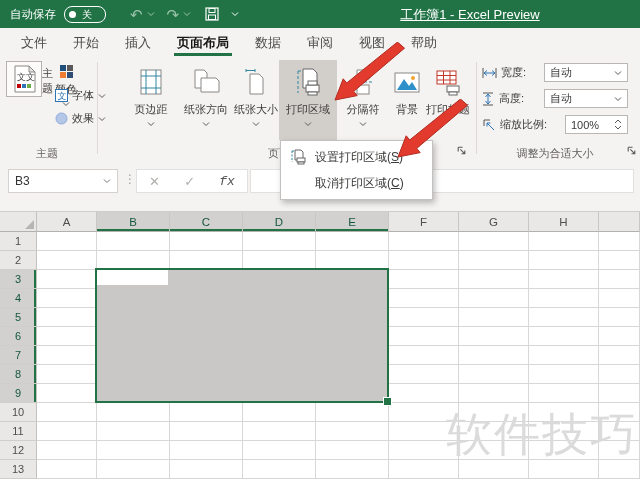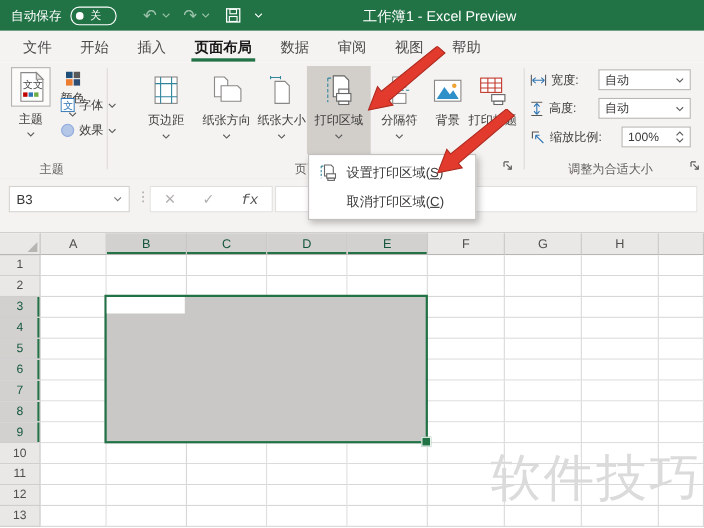--- a/index.html
+++ b/index.html
@@ -9,39 +9,39 @@
   
   .titlebar{position:absolute;left:0;top:0;width:640px;height:28px;background:#217346;color:#fff;}
   .autosave{position:absolute;left:10px;top:7px;font-size:11.5px;}
   .toggle{position:absolute;left:64px;top:6px;width:40px;height:15px;border:1px solid #fff;
           border-radius:8px;display:flex;align-items:center;}
   .toggle .dot{width:7px;height:7px;border-radius:50%;background:#fff;margin-left:4px;}
   .toggle .tstate{font-size:10px;margin-left:6px;line-height:1;}
   .qat{position:absolute;left:130px;top:0;height:28px;display:flex;align-items:center;gap:4px;}
   .qbtn{color:#9cc3ab;font-size:15px;line-height:1;}
   .qchev{width:8px;height:6px;}
-  .wtitle{position:absolute;left:330px;top:6px;width:280px;font-size:13px;color:#fff;}
+  .wtitle{position:absolute;left:330px;top:6px;width:280px;text-align:center;font-size:13px;color:#fff;text-decoration:underline;}
   
   .tabrow{position:absolute;left:0;top:28px;width:640px;height:29px;background:#f5f3f1;
           display:flex;align-items:stretch;padding-left:8px;box-sizing:border-box;}
   .tab{font-size:13px;color:#4a4a4a;padding:0 13px;display:flex;align-items:center;position:relative;}
   .tab.active{color:#161616;font-weight:700;}
   .tab.active::after{content:"";position:absolute;left:10px;right:10px;bottom:1px;height:3px;background:#217346;}
   
   .ribbon{position:absolute;left:0;top:57px;width:640px;height:105px;background:#f5f3f1;border-bottom:1px solid #dcd9d6;}
   .gsep{position:absolute;top:5px;width:1px;height:92px;background:#dcd9d6;}
   .glabel{position:absolute;top:89px;font-size:11px;color:#605e5c;text-align:center;}
   .launcher{position:absolute;width:11px;height:11px;}
   .rbtn{position:absolute;top:3px;height:80px;display:flex;flex-direction:column;align-items:center;cursor:default;}
   .rbtn .ricon{height:36px;display:flex;align-items:flex-end;justify-content:center;}
   .rbtn .rlabel{font-size:11px;color:#3b3a39;margin-top:6px;white-space:nowrap;}
   .rbtn .rchev{margin-top:4px;}
   .rbtn.pressed{background:#d2cfcb;}
   .smallbtn{position:absolute;display:flex;align-items:center;gap:4px;font-size:11px;color:#3b3a39;}
-  .bigtheme{position:absolute;left:6px;top:4px;width:44px;display:flex;flex-direction:column;align-items:center;}
+  .bigtheme{position:absolute;left:6px;top:4px;width:44px;display:flex;align-items:center;}
   .bigtheme .frame{border:1px solid #b5b2af;background:#fcfbfa;padding:2px;line-height:0;}
   .bigtheme .rlabel{font-size:11px;color:#3b3a39;margin-top:4px;}
   .field{position:absolute;display:flex;align-items:center;font-size:11px;color:#3b3a39;}
   .combo{position:absolute;height:19px;background:#fff;border:1px solid #b9b6b3;box-sizing:border-box;
          display:flex;align-items:center;justify-content:space-between;padding:0 5px;font-size:11px;color:#3b3a39;}
   .spin{display:flex;flex-direction:column;gap:1px;align-items:center;}
   
   .fxbar{position:absolute;left:0;top:162px;width:640px;height:49px;background:#f5f3f1;border-bottom:1px solid #cfcdcb;}
   .namebox{position:absolute;left:8px;top:7px;width:110px;height:24px;background:#fff;border:1px solid #d4d1ce;
            box-sizing:border-box;display:flex;align-items:center;justify-content:space-between;padding:0 6px;font-size:12px;color:#333;}

